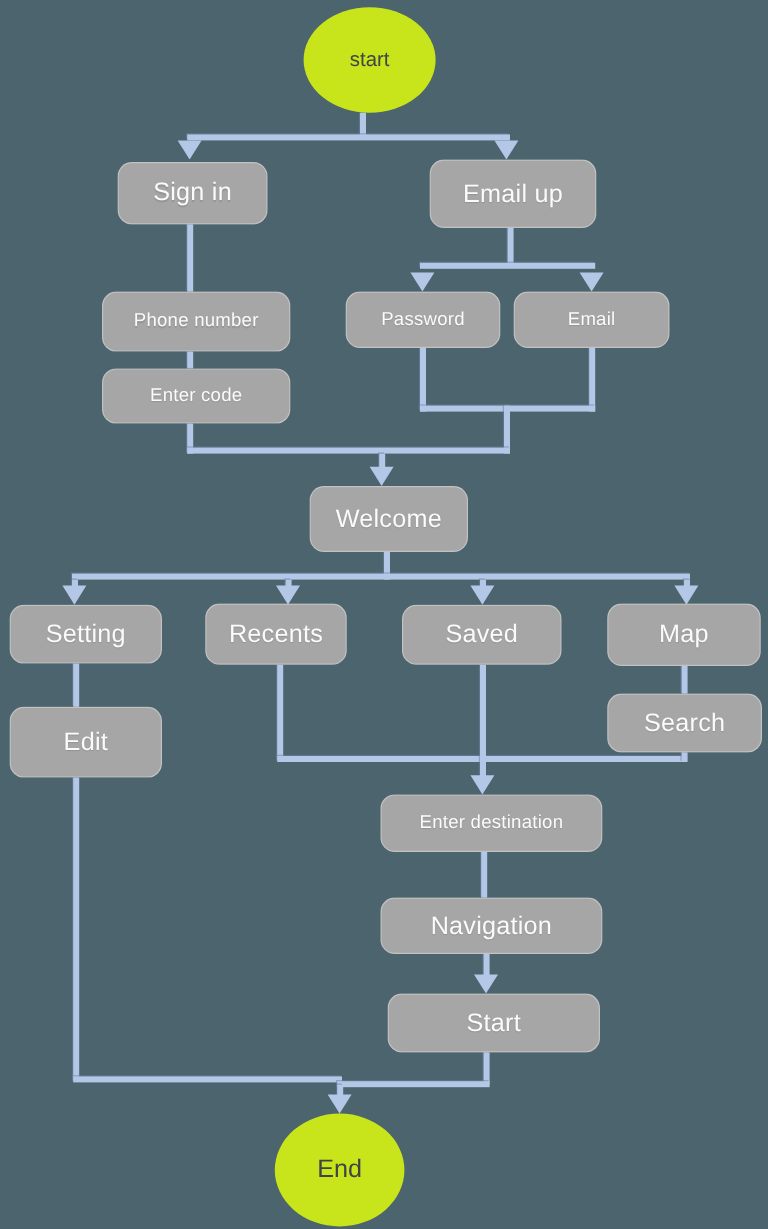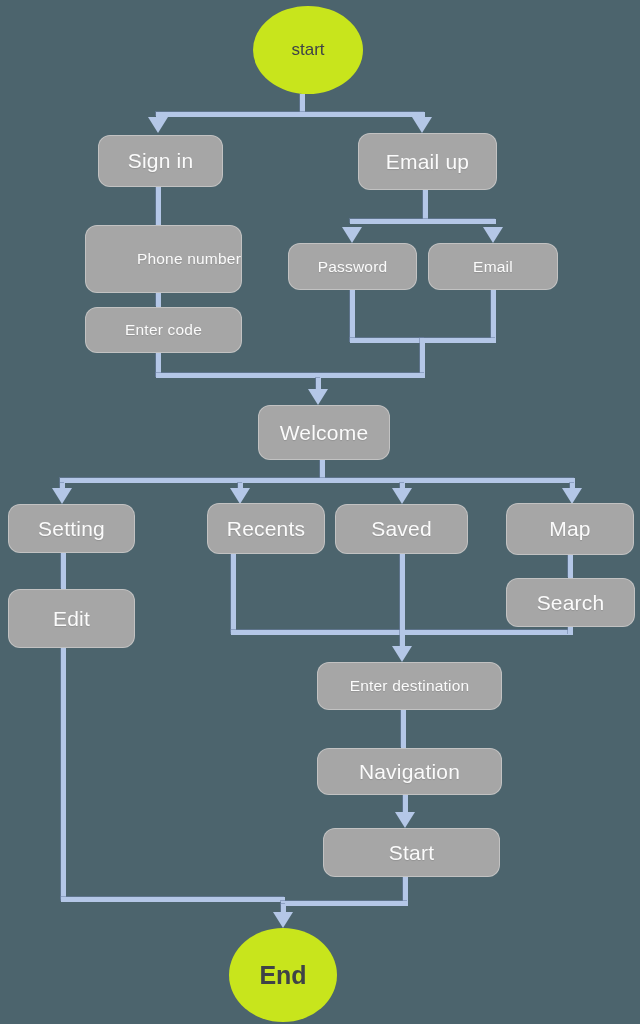--- a/index.html
+++ b/index.html
@@ -36,21 +36,21 @@
   }
   .node.small{font-size:15.5px;}
   .terminal{
     position:absolute;
     background:var(--terminal);
     border-radius:50%;
     color:var(--terminal-text);
     display:flex;align-items:center;justify-content:center;
     font-size:17px;
   }
-  .terminal.end{font-size:25px;font-weight:bold;}
+  .terminal.end{font-size:21px;}
   .edge{
     position:absolute;
     background:var(--edge);
     box-shadow:-1px -1px 0 var(--edge-shadow);
   }
   .arrow{
     position:absolute;
     width:0;height:0;
     border-left:10px solid transparent;
     border-right:10px solid transparent;
@@ -124,21 +124,21 @@
     </div>
 
   <div class="node" style="left:98px;top:135px;width:125px;height:52px;">
       <span>Sign in</span>
     </div>
 
   <div class="node" style="left:358px;top:133px;width:139px;height:57px;">
       <span>Email up</span>
     </div>
 
-  <div class="node small" style="left:85px;top:225px;width:157px;height:68px;justify-content:flex-end;">
+  <div class="node small" style="left:85px;top:243px;width:157px;height:50px;">
       <span>Phone number</span>
     </div>
 
   <div class="node small" style="left:85px;top:307px;width:157px;height:46px;">
       <span>Enter code</span>
     </div>
 
   <div class="node small" style="left:288px;top:243px;width:129px;height:47px;">
       <span>Password</span>
     </div>
@@ -148,21 +148,21 @@
     </div>
 
   <div class="node" style="left:258px;top:405px;width:132px;height:55px;">
       <span>Welcome</span>
     </div>
 
   <div class="node" style="left:8px;top:504px;width:127px;height:49px;">
       <span>Setting</span>
     </div>
 
-  <div class="node" style="left:171px;top:503px;width:118px;height:51px;margin-left:36px;">
+  <div class="node" style="left:171px;top:503px;width:118px;height:51px;">
       <span>Recents</span>
     </div>
 
   <div class="node" style="left:335px;top:504px;width:133px;height:50px;">
       <span>Saved</span>
     </div>
 
   <div class="node" style="left:506px;top:503px;width:128px;height:52px;">
       <span>Map</span>
     </div>

